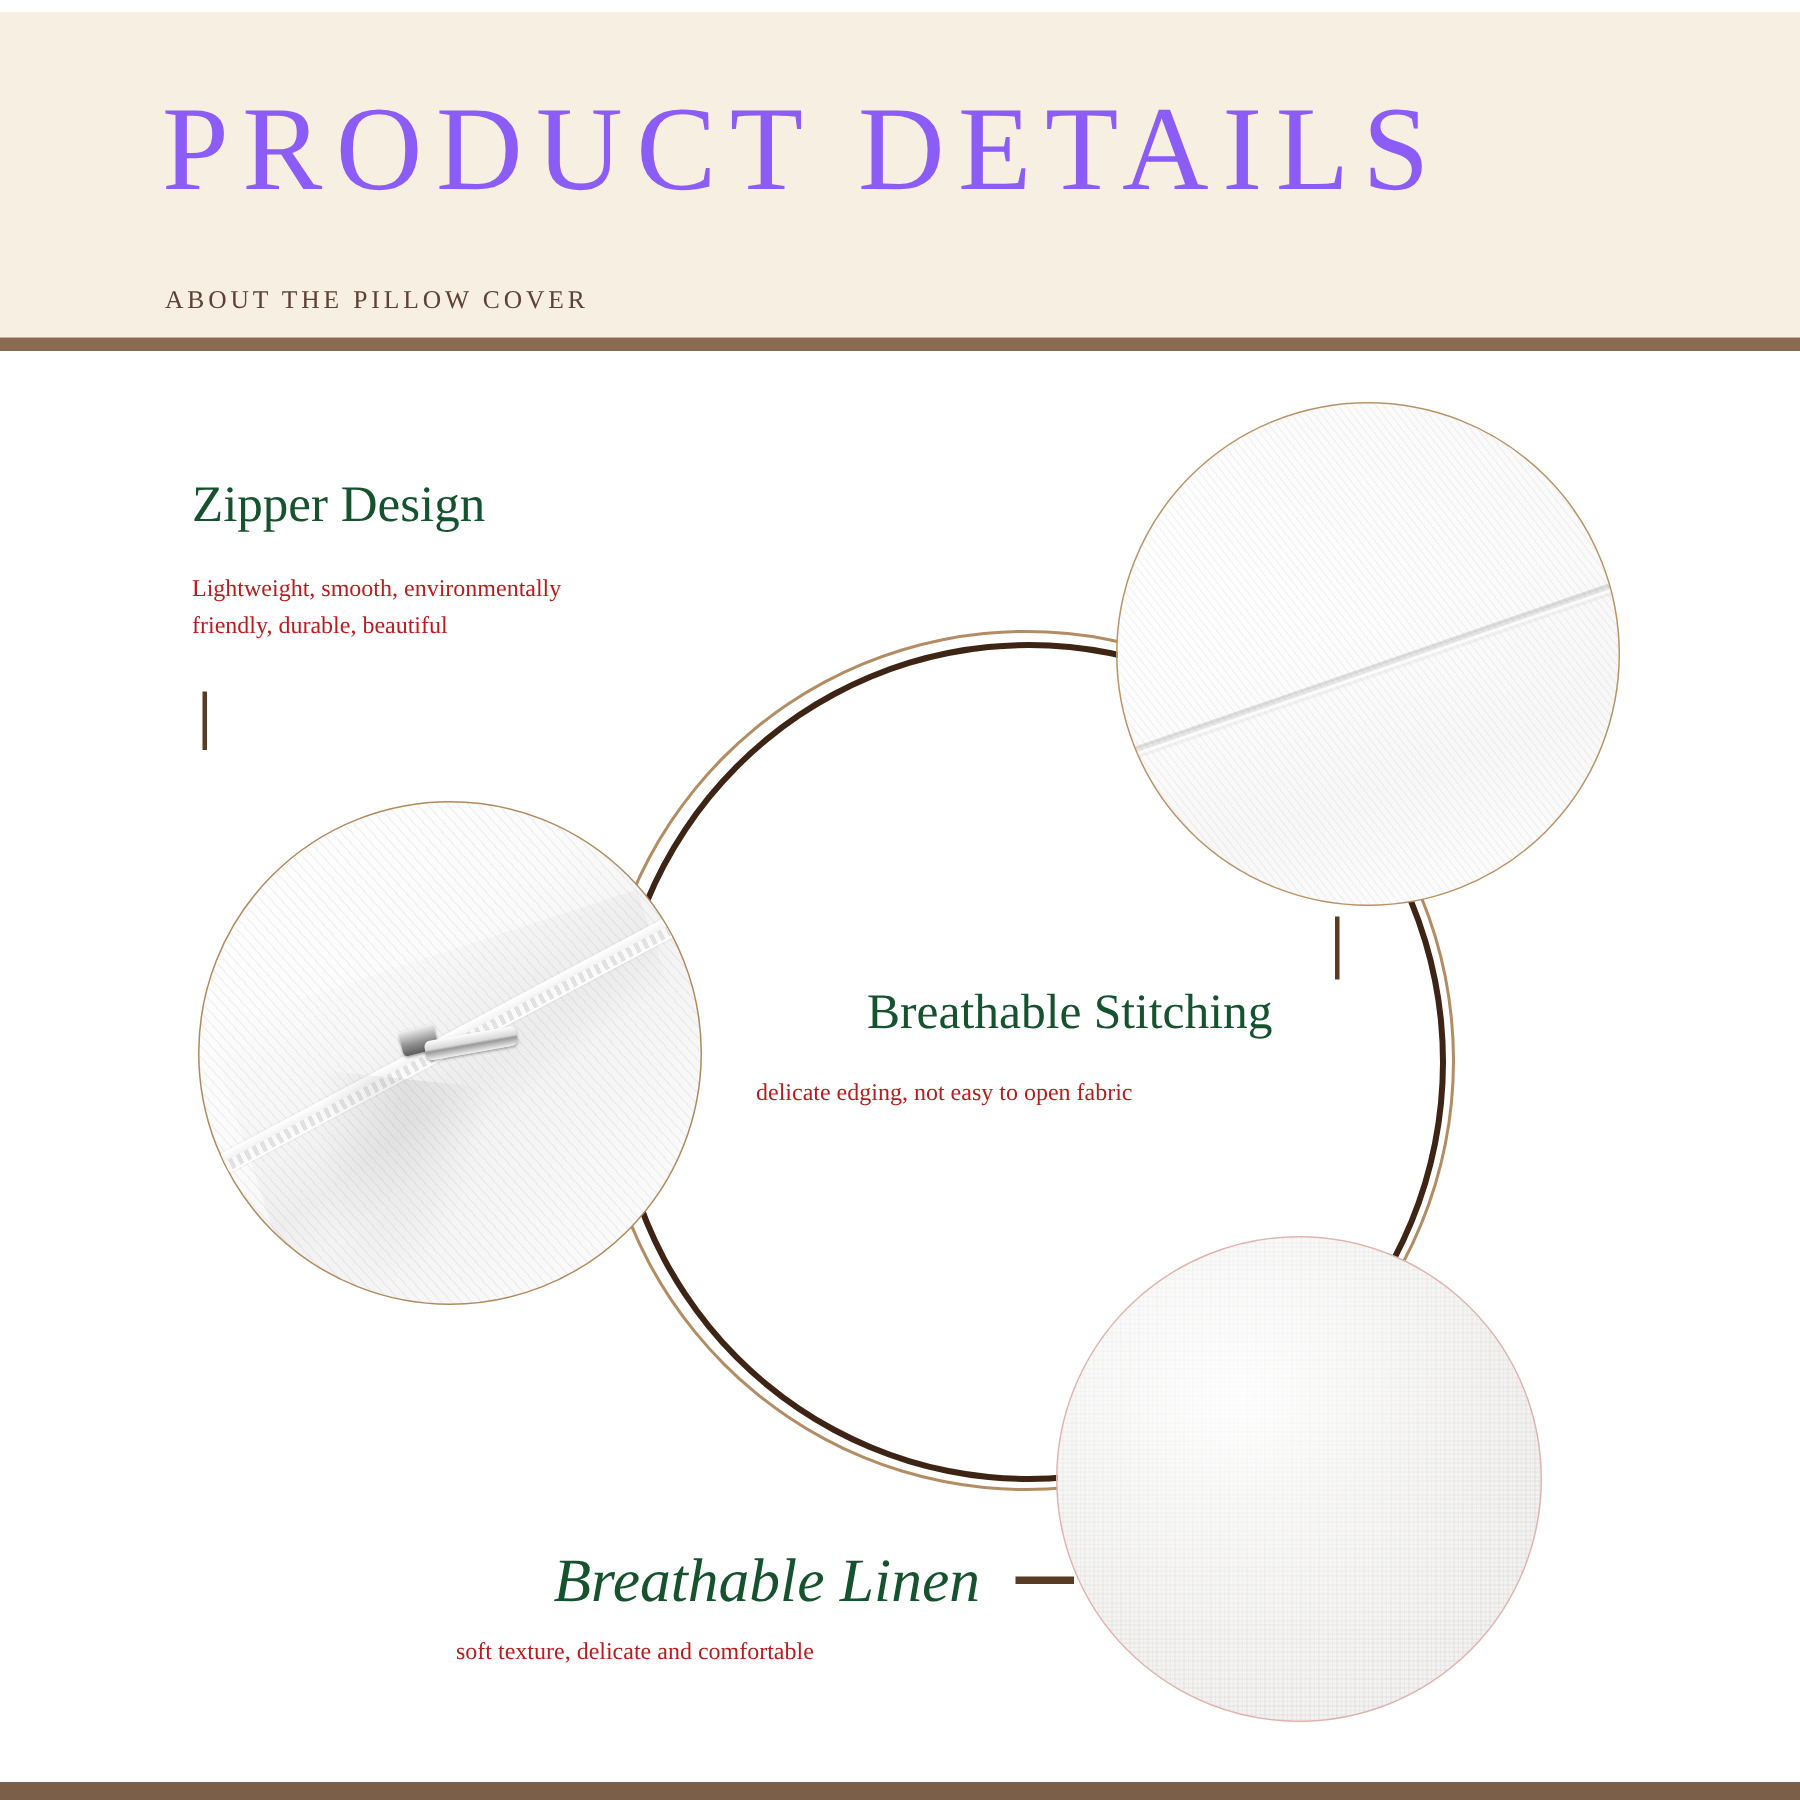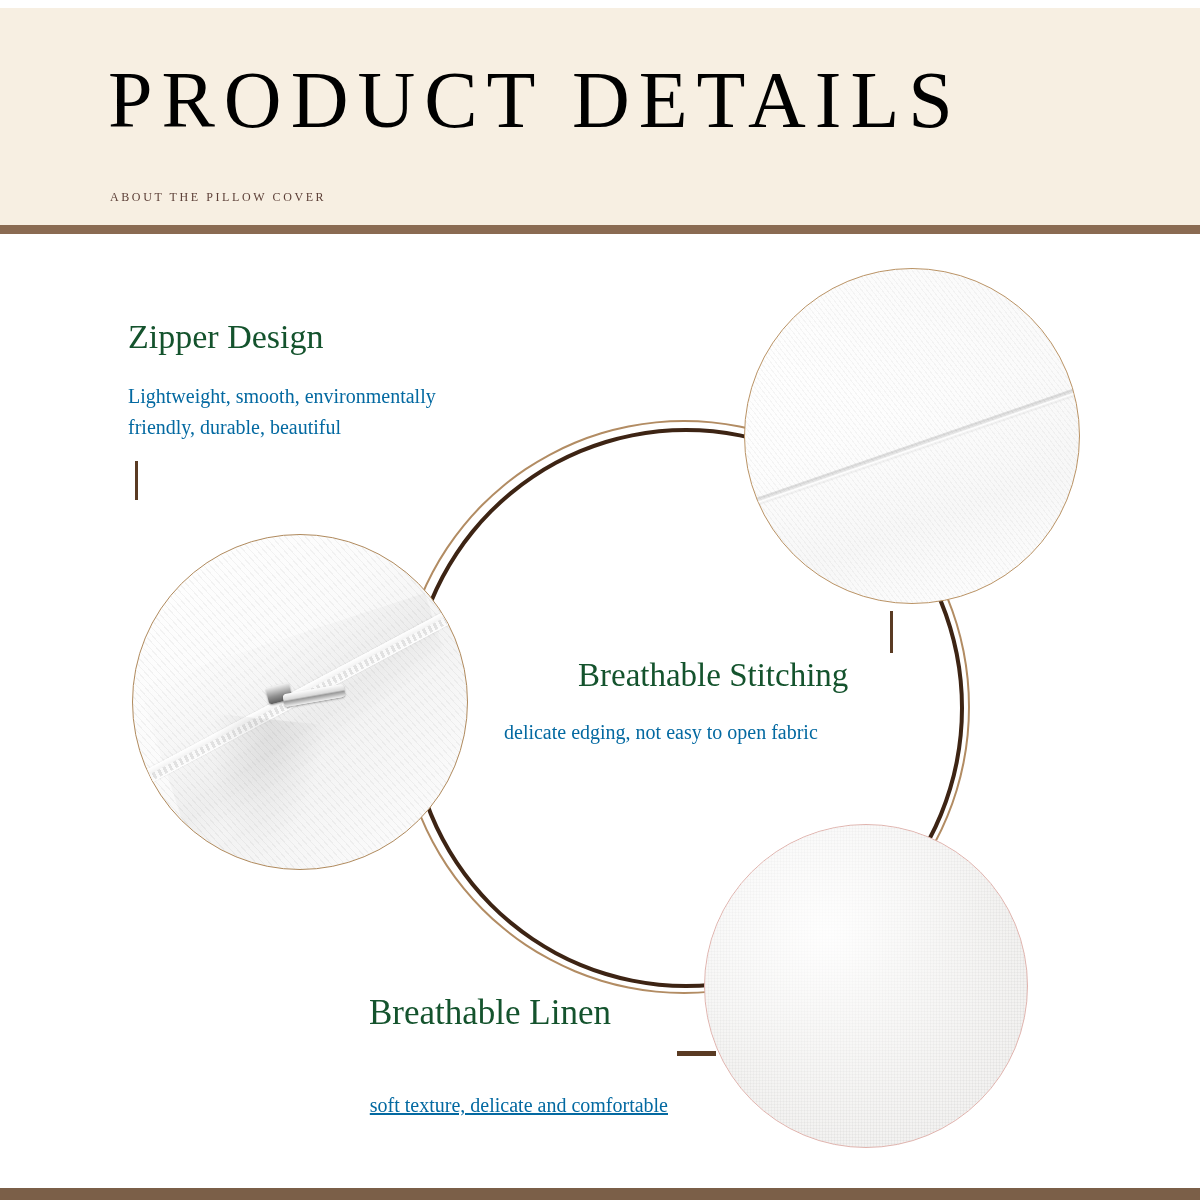--- a/index.html
+++ b/index.html
@@ -25,29 +25,29 @@
     height: 217px;
     background: #f7efe2;
   }
   .header-title {
     position: absolute;
     left: 108px;
     top: 52px;
     font-size: 80px;
     line-height: 1;
     letter-spacing: 9px;
-    color: #000000;
+    color: #8b5cf6;
     white-space: nowrap;
     font-weight: 400;
   }
   .header-subtitle {
     position: absolute;
     left: 110px;
     top: 182px;
-    font-size: 12px;
+    font-size: 17px;
     letter-spacing: 2.6px;
     color: #5d4038;
     white-space: nowrap;
   }
   .divider-bar-top {
     position: absolute;
     left: 0;
     top: 225px;
     width: 1200px;
     height: 9px;
@@ -240,34 +240,34 @@
   
   .feature-heading {
     position: absolute;
     color: #14532d;
     font-size: 34px;
     line-height: 1;
     white-space: nowrap;
   }
   .feature-desc {
     position: absolute;
-    color: #0369a1;
-    font-size: 20px;
+    color: #b91c1c;
+    font-size: 16px;
     line-height: 1.55;
     white-space: nowrap;
   }
 
   .zipper-heading { left: 128px; top: 320px; }
   .zipper-desc    { left: 128px; top: 381px; }
 
   .stitch-heading { left: 578px; top: 659px; font-size: 33px; }
   .stitch-desc    { left: 504px; top: 717px; }
 
-  .linen-heading  { left: 369px; top: 995px; font-size: 35px; }
-  .linen-desc     { left: 228px; top: 1090px; text-align: right; width: 440px; white-space: normal; text-decoration: underline; }
+  .linen-heading  { left: 369px; top: 1033px; font-size: 41px; font-style: italic; }
+  .linen-desc     { left: 228px; top: 1090px; text-align: left; width: 440px; white-space: normal; }
   .linen-desc div { white-space: nowrap; }
   .linen-desc .l1 { margin-left: 76px; }
 
   
   .tick-vert {
     position: absolute;
     width: 3px;
     background: #5a3b23;
   }
   .tick-zipper { left: 135px; top: 461px; height: 39px; }

